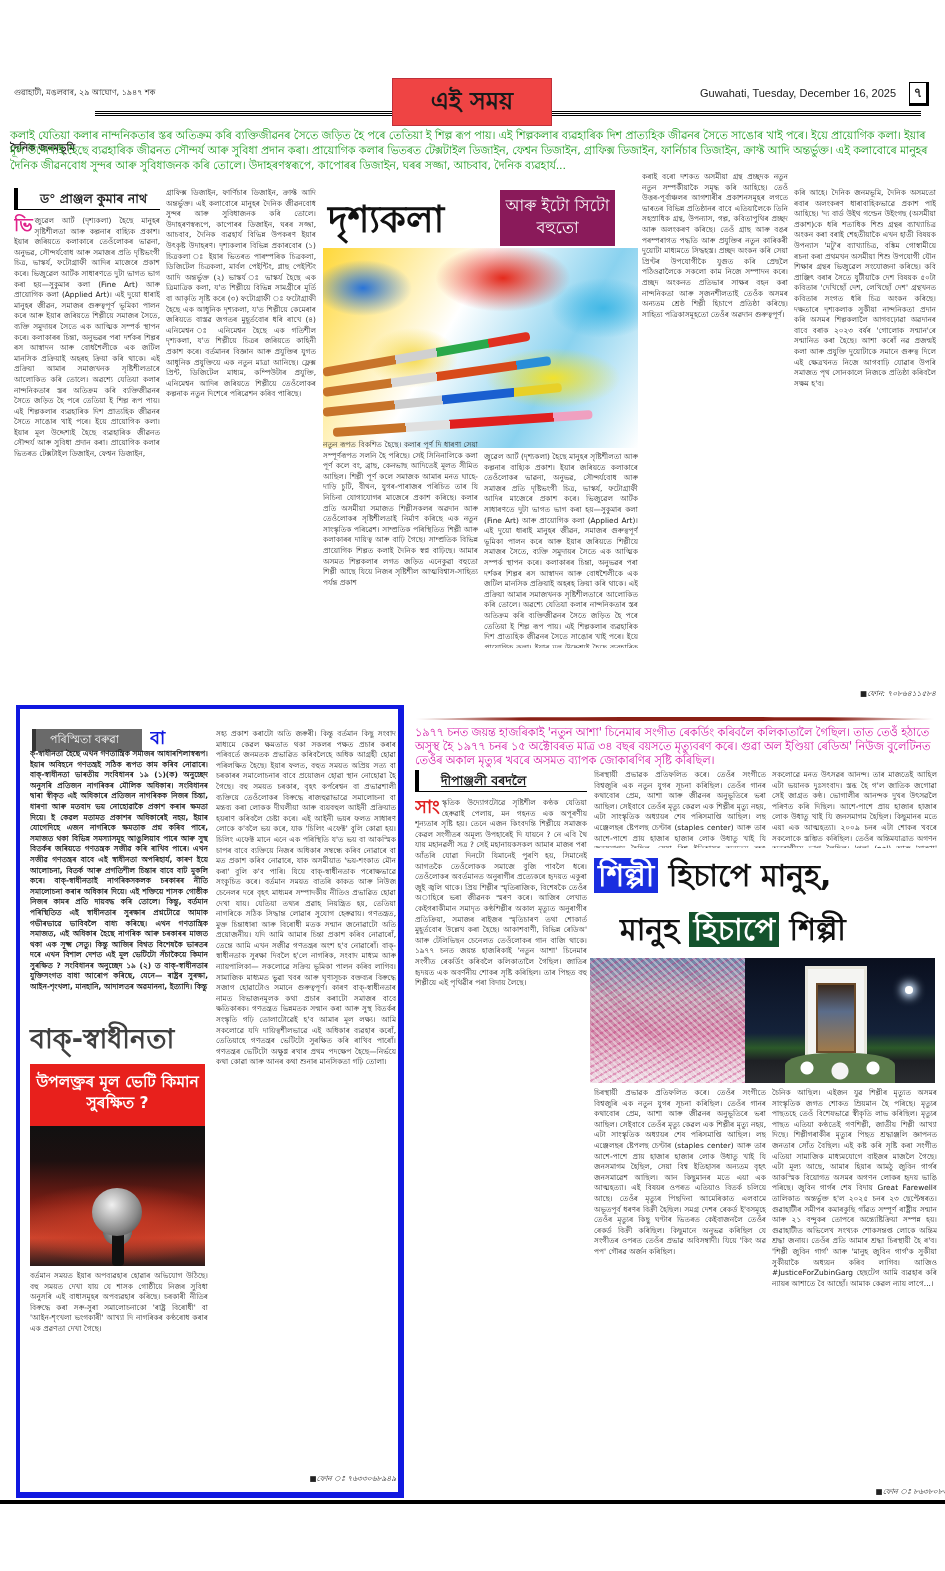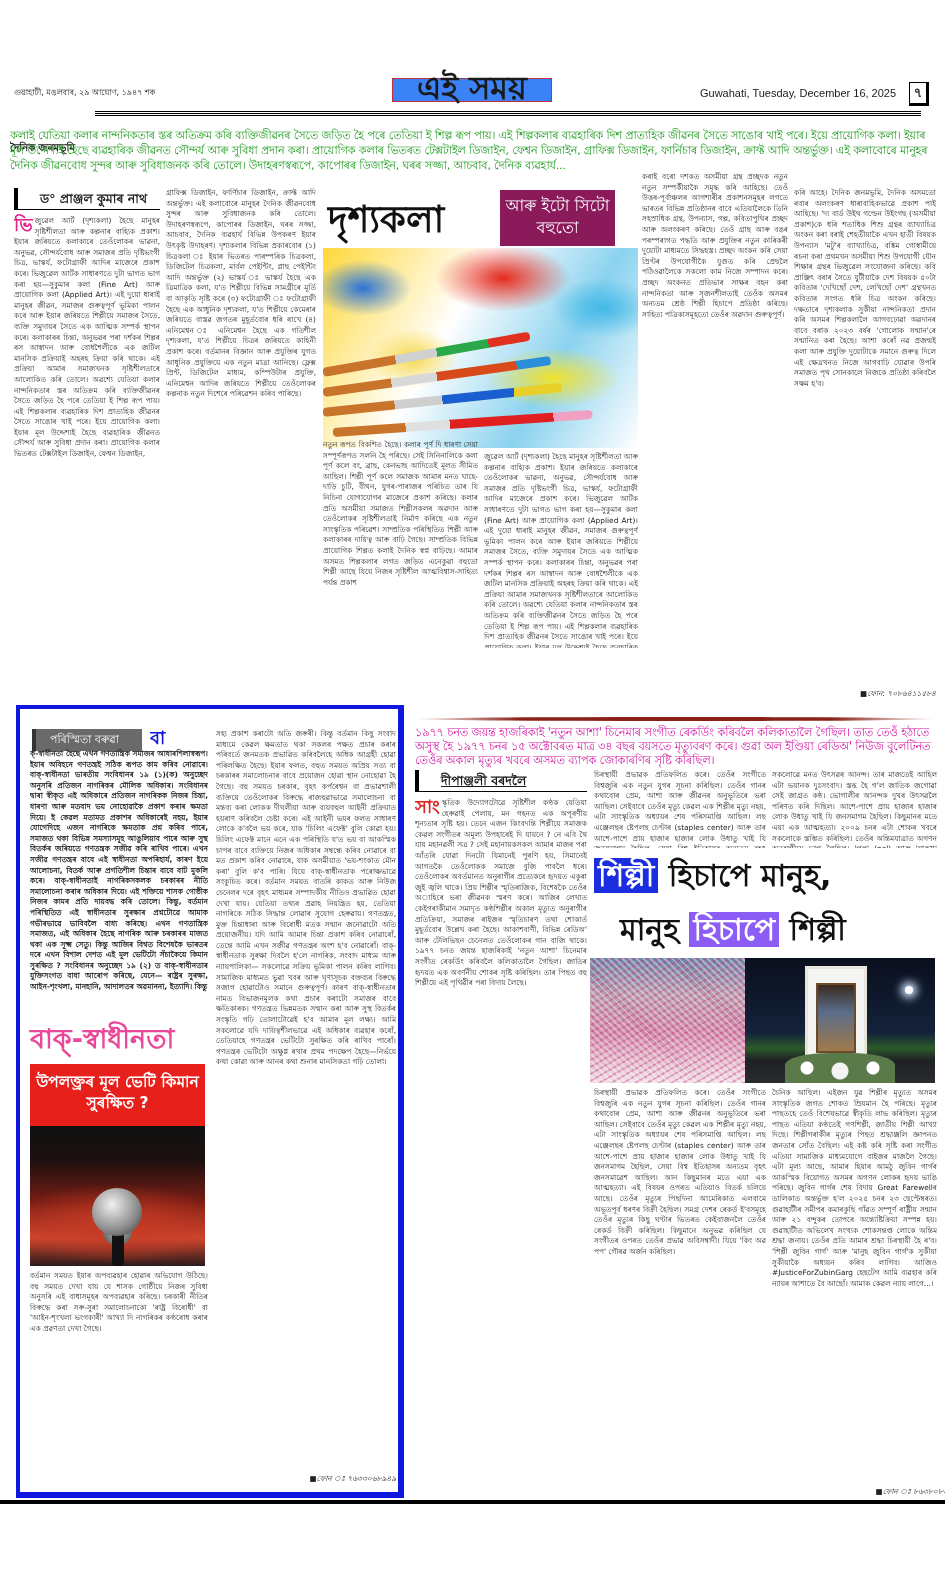--- a/index.html
+++ b/index.html
@@ -3,21 +3,21 @@
 <meta charset="utf-8">
 <style>
   * { box-sizing: border-box; margin: 0; padding: 0; }
   html, body { width: 945px; height: 1571px; background: #ffffff; overflow: hidden; }
   body { font-family: "DejaVu Sans", sans-serif; color: #1a1a1a; position: relative; }
 
   .masthead { position: absolute; left: 0; top: 70px; width: 945px; height: 55px; }
   .mh-left-date { position: absolute; left: 14px; top: 16px; font-size: 8px; color: #222; }
   .mh-paper { position: absolute; left: 10px; top: 35px; font-size: 10px; font-weight: bold; margin-top: 35px; }
   .mh-rule { position: absolute; left: 95px; right: 24px; top: 41px; border-top: 3px double #000; height: 5px; border-bottom: 1px solid #000; }
-  .mh-title-box { position: absolute; left: 392px; top: 8px; width: 160px; height: 24px; border: 1.5px solid #c0303a; background: #3b82f6; display: flex; align-items: center; justify-content: center; font-family: "DejaVu Serif", serif; font-size: 32px; font-weight: bold; z-index: 2; }
+  .mh-title-box { position: absolute; left: 392px; top: 8px; width: 160px; height: 48px; border: 1.5px solid #c0303a; background: #ef4444; display: flex; align-items: center; justify-content: center; font-family: "DejaVu Serif", serif; font-size: 24px; font-weight: bold; z-index: 2; }
   .mh-right-date { position: absolute; left: 700px; top: 17px; font-family: "Liberation Sans", sans-serif; font-size: 11px; }
   .mh-page { position: absolute; left: 909px; top: 12px; width: 20px; height: 24px; border: 1.5px solid #000; border-right-width: 3px; border-bottom-width: 3px; font-size: 13px; display: flex; align-items: center; justify-content: center; font-weight: bold; }
 
   .intro { position: absolute; left: 10px; top: 128px; width: 925px; font-size: 11.2px; line-height: 15px; color: #1f9b1f; letter-spacing: -0.2px; }
 
   .col { position: absolute; font-size: 7.4px; line-height: 10.6px; text-align: justify; color: #222; overflow: hidden; }
   .col p { text-indent: 10px; }
   .byline { font-size: 12.5px; font-weight: bold; border-left: 4px solid #000; padding-left: 22px; height: 22px; line-height: 22px; border-bottom: 1px solid #000; margin-bottom: 6px; }
   .dropcap { color: #e0218a; font-size: 18px; font-weight: bold; float: left; line-height: 18px; margin-right: 2px; }
   .phone { text-align: right; font-size: 7.5px; margin-top: 3px; font-style: italic; }
@@ -33,38 +33,38 @@
       radial-gradient(ellipse 90px 40px at 230px 130px, #f3e22b 0%, transparent 75%),
       radial-gradient(ellipse 60px 40px at 90px 110px, #f5d94d 0%, transparent 75%),
       linear-gradient(120deg, #ffd83a, #ffffff 40%, #8ad2ef 70%, #ffffff);
   }
   .brush { position: absolute; height: 9px; border-radius: 4px; transform-origin: left center; }
 
   .brown-rule { position: absolute; left: 415px; top: 717px; width: 520px; height: 4px; background: linear-gradient(90deg, transparent, #8a2016 20%, #8a2016 80%, transparent); border-radius: 50%; }
 
   .box { position: absolute; left: 16px; top: 705px; width: 388px; height: 793px; border: 4px solid #1018e0; border-bottom-width: 6px; border-right-width: 6px; }
   .box-kicker { position: absolute; left: 12px; top: 20px; width: 110px; height: 22px; background: #6a6a6a; color: #fff; font-size: 11px; line-height: 22px; padding-left: 14px; border-left: 4px solid #333; }
-  .box-big-title { position: absolute; left: 10px; top: 309px; width: 190px; font-size: 27px; font-weight: bold; color: #ec4899; white-space: nowrap; }
+  .box-big-title { position: absolute; left: 10px; top: 309px; width: 190px; font-size: 27px; font-weight: bold; color: #404040; white-space: nowrap; }
   .box-red { position: absolute; left: 10px; top: 355px; width: 175px; height: 62px; background: #e8201c; color: #fff; font-size: 15.5px; line-height: 21px; text-align: center; padding-top: 8px; font-weight: bold; }
   .box-photo { position: absolute; left: 10px; top: 417px; width: 175px; height: 140px; overflow: hidden;
     background:
       radial-gradient(circle 18px at 50% 75%, #bdbdbd 0%, #6b6b6b 80%, transparent 82%),
       radial-gradient(ellipse 140px 50px at 50% 70%, #c73a24 0%, transparent 80%),
       linear-gradient(180deg, #111 0%, #1d1010 25%, #7a1d14 55%, #d0462e 80%, #2a1b1b 100%);
   }
   .mic-stand { position: absolute; left: 82px; top: 100px; width: 12px; height: 40px; background: #111; border-radius: 4px; }
   .mic-head { position: absolute; left: 62px; top: 62px; width: 50px; height: 48px; border-radius: 50%; background: radial-gradient(circle at 40% 35%, #f0f0f0, #8a8a8a 60%, #333); }
 
   .kk-intro { position: absolute; left: 415px; top: 725px; width: 520px; font-size: 11.4px; line-height: 14px; color: #d31aa5; letter-spacing: -0.2px; }
   .kk-byline { position: absolute; left: 415px; top: 770px; width: 172px; text-decoration: underline; }
 
   .sil-title { position: absolute; left: 590px; top: 850px; width: 345px; height: 105px; }
   .sil-line { position: absolute; font-size: 30px; font-weight: bold; white-space: nowrap; color: #111; }
   .hl-blue { background: #1a2ee0; color: #fff; padding: 0 4px; }
-  .hl-green { background: #8b5cf6; color: #fff; padding: 0 4px; }
+  .hl-green { background: #14532d; color: #fff; padding: 0 4px; }
   .photo-crowd { position: absolute; left: 590px; top: 958px; width: 155px; height: 125px;
     background:
       repeating-linear-gradient(45deg, rgba(255,255,255,0.35) 0 2px, transparent 2px 5px),
       repeating-linear-gradient(-30deg, rgba(200,40,120,0.35) 0 2px, transparent 2px 6px),
       linear-gradient(180deg, #6e84a8 0%, #bba0b0 30%, #d08aa8 60%, #f0e0e8 100%); }
   .photo-memorial { position: absolute; left: 745px; top: 958px; width: 190px; height: 125px;
     background: linear-gradient(180deg, #0a0f1e 0%, #14223a 60%, #2c5a2a 72%, #1e2024 82%, #2a2c30 100%); overflow: hidden; }
   .memorial-frame { position: absolute; left: 60px; top: 8px; width: 62px; height: 100px; background: #f4f4f2; border: 3px solid #e8e6dc; }
   .memorial-portrait { position: absolute; left: 8px; top: 14px; width: 40px; height: 70px; background: linear-gradient(180deg, #3a2a1e, #5a6c8a 40%, #a07a4a); border: 2px solid #6b4a2a; }
   .memorial-flowers { position: absolute; left: 40px; top: 95px; width: 110px; height: 30px; background: radial-gradient(circle at 20% 50%, #fff 0 6px, transparent 7px), radial-gradient(circle at 50% 60%, #f4f4f4 0 8px, transparent 9px), radial-gradient(circle at 80% 50%, #fff 0 6px, transparent 7px), #5a7a4a; border-radius: 40% 40% 0 0; }

